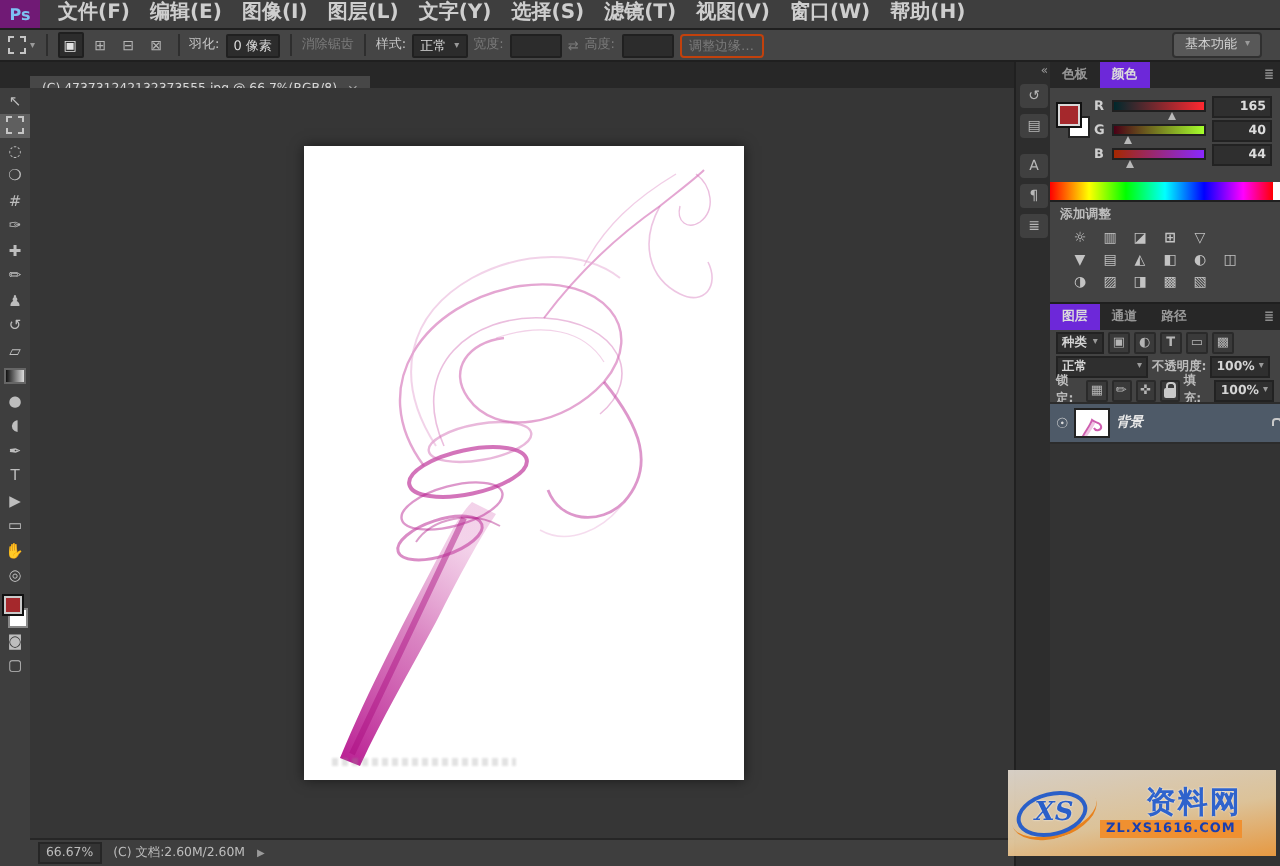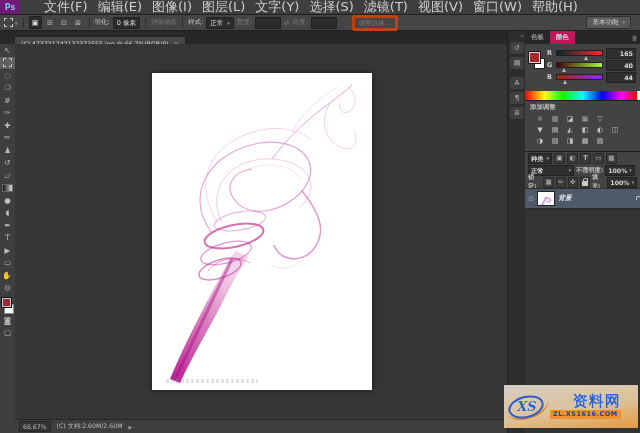--- a/index.html
+++ b/index.html
@@ -2,39 +2,39 @@
 <html style="--fg-color: #A5282C; --bg-color: #FFFFFF;"><head>
 <meta charset="utf-8">
 <style>
   html,body{margin:0;padding:0;background:#181818;}
   #app{position:relative;width:640px;height:433px;background:#282828;overflow:hidden;
        font-family:"DejaVu Sans","Liberation Sans",sans-serif;-webkit-font-smoothing:antialiased;}
   
   .menubar{position:absolute;left:0;top:0;right:0;height:14px;background:#3e3e3e;
            border-bottom:1px solid #1f1f1f;display:flex;align-items:center;}
   .ps-logo{width:20px;height:14px;background:#701a75;color:#7dc1f2;font-size:8px;font-weight:bold;
-           display:flex;align-items:center;justify-content:center;margin-right:19px;}
-  .menu-item{padding:0 5px;font-size:13px;color:#cecece;line-height:14px;white-space:nowrap;}
+           display:flex;align-items:center;justify-content:center;margin-right:4px;}
+  .menu-item{padding:0 5px;font-size:10px;color:#cecece;line-height:14px;white-space:nowrap;font-weight:bold;}
   
   .optionsbar{position:absolute;left:0;top:15px;right:0;height:15px;background:#454545;
               border-bottom:1px solid #1f1f1f;display:flex;align-items:center;gap:3px;
               font-size:6.5px;color:#c6c6c6;padding:0 4px;}
   .opt-sep{width:1px;height:11px;background:#2e2e2e;margin:0 2px;}
   .tool-preset{display:flex;align-items:center;gap:2px;}
   .dash-box{width:7px;height:7px;border:1px dashed #c5c5c5;display:inline-block;}
   .mode-btn{width:11px;height:11px;display:flex;align-items:center;justify-content:center;
             color:#b5b5b5;font-size:7px;border-radius:1px;}
   .mode-btn.pressed{background:#2c2c2c;border:1px solid #1f1f1f;color:#e2e2e2;}
   .opt-input{background:#2c2c2c;border:1px solid #202020;height:10px;line-height:10px;
              padding:0 3px;color:#dadada;border-radius:1px;white-space:nowrap;}
   .opt-label{white-space:nowrap;}
   .grayed{color:#7b7b7b;}
   .opt-drop{background:#2c2c2c;border:1px solid #202020;height:10px;line-height:10px;
             padding:0 3px;color:#dadada;border-radius:1px;display:flex;gap:4px;align-items:center;}
-  .ghost-btn{border:3px solid #c2410c;border-radius:2px;height:10px;line-height:10px;padding:0 4px;color:#7b7b7b;margin-left:12px;}
+  .ghost-btn{border:1px solid #c2410c;border-radius:2px;height:10px;line-height:10px;padding:0 4px;color:#7b7b7b;}
   .workspace-btn{margin-left:auto;margin-right:5px;background:#585858;border:1px solid #303030;
                  border-radius:2px;height:11px;line-height:11px;padding:0 5px;color:#d5d5d5;
                  display:flex;gap:4px;align-items:flex-start;}
   .drop-caret{font-size:5px;color:#9a9a9a;}
   
   .tabbar{position:absolute;left:15px;top:31px;width:492px;height:13px;background:#272727;}
   .doc-tab{height:13px;background:#474747;display:inline-flex;align-items:center;gap:5px;
            padding:0 6px;font-size:6.2px;color:#d8d8d8;white-space:nowrap;}
   .tab-close{color:#a5a5a5;font-size:7px;}
   
@@ -64,21 +64,21 @@
   .minidock{position:absolute;left:507px;top:31px;width:18px;bottom:0;background:#2d2d2d;
             border-left:1px solid #202020;display:flex;flex-direction:column;align-items:center;}
   .mini-collapse{align-self:flex-end;color:#9a9a9a;font-size:6px;padding:1px 2px;}
   .mini-btn{width:14px;height:12px;margin:1.5px 0;background:#404040;border-radius:2px;
             display:flex;align-items:center;justify-content:center;font-size:7px;color:#b8b8b8;}
   .mini-gap{height:5px;}
   
   .dock{position:absolute;left:525px;top:31px;width:115px;bottom:0;background:#2d2d2d;}
   .panel-tabs{height:13px;background:#272727;display:flex;align-items:stretch;font-size:6.4px;}
   .ptab{padding:0 6px;line-height:13px;color:#979797;white-space:nowrap;}
-  .ptab.active{background:#be185d;color:#dcdcdc;}
+  .ptab.active{background:#6d28d9;color:#dcdcdc;}
   .panel-menu{margin-left:auto;color:#8d8d8d;font-size:6px;line-height:13px;padding-right:3px;}
   .panel-body{background:#434343;border-bottom:1px solid #1f1f1f;position:relative;}
   
   .color-body{height:53px;padding-top:3px;}
   .mini-swatches{position:absolute;left:3px;top:7px;width:17px;height:18px;}
   .mini-bg{position:absolute;right:0;bottom:0;width:9px;height:9px;background:var(--bg-color,#fff);border:1px solid #222;}
   .mini-fg{position:absolute;left:0;top:0;width:11px;height:11px;background:var(--fg-color,#a5282c);
            border:1px solid #111;box-shadow:0 0 0 1px #d8d8d8 inset;}
   .chan-row{display:flex;align-items:center;gap:3px;height:12px;padding:0 4px 0 22px;}
   .chan-label{font-size:6.5px;color:#cfcfcf;width:6px;}
@@ -332,20 +332,26 @@
         </div>
         <div class="adj-row">
           <span class="adj-icon">◑</span>
           <span class="adj-icon">▨</span>
           <span class="adj-icon">◨</span>
           <span class="adj-icon">▩</span>
           <span class="adj-icon">▧</span>
         </div>
       </div>
 
+      <div class="panel-tabs">
+        <span class="ptab active">图层</span>
+        <span class="ptab">通道</span>
+        <span class="ptab">路径</span>
+        <span class="panel-menu">≣</span>
+      </div>
       <div class="panel-body" style="border-bottom:none;flex:1;display:flex;flex-direction:column;">
         <div class="lay-row">
           <span class="kind-drop">
             <span>种类</span>
             <span class="drop-caret">▾</span>
           </span>
           <span class="sm-icon">▣</span>
           <span class="sm-icon">◐</span>
           <span class="sm-icon">T</span>
           <span class="sm-icon">▭</span>

